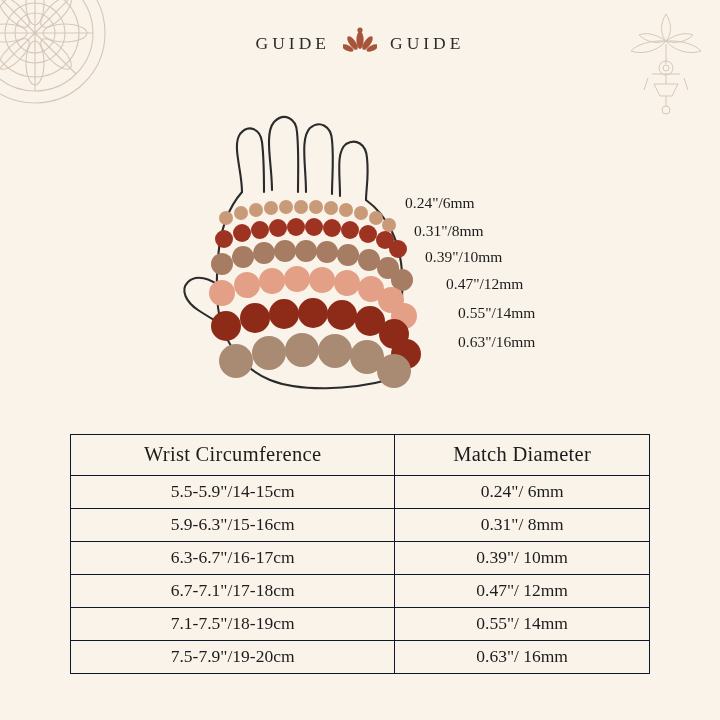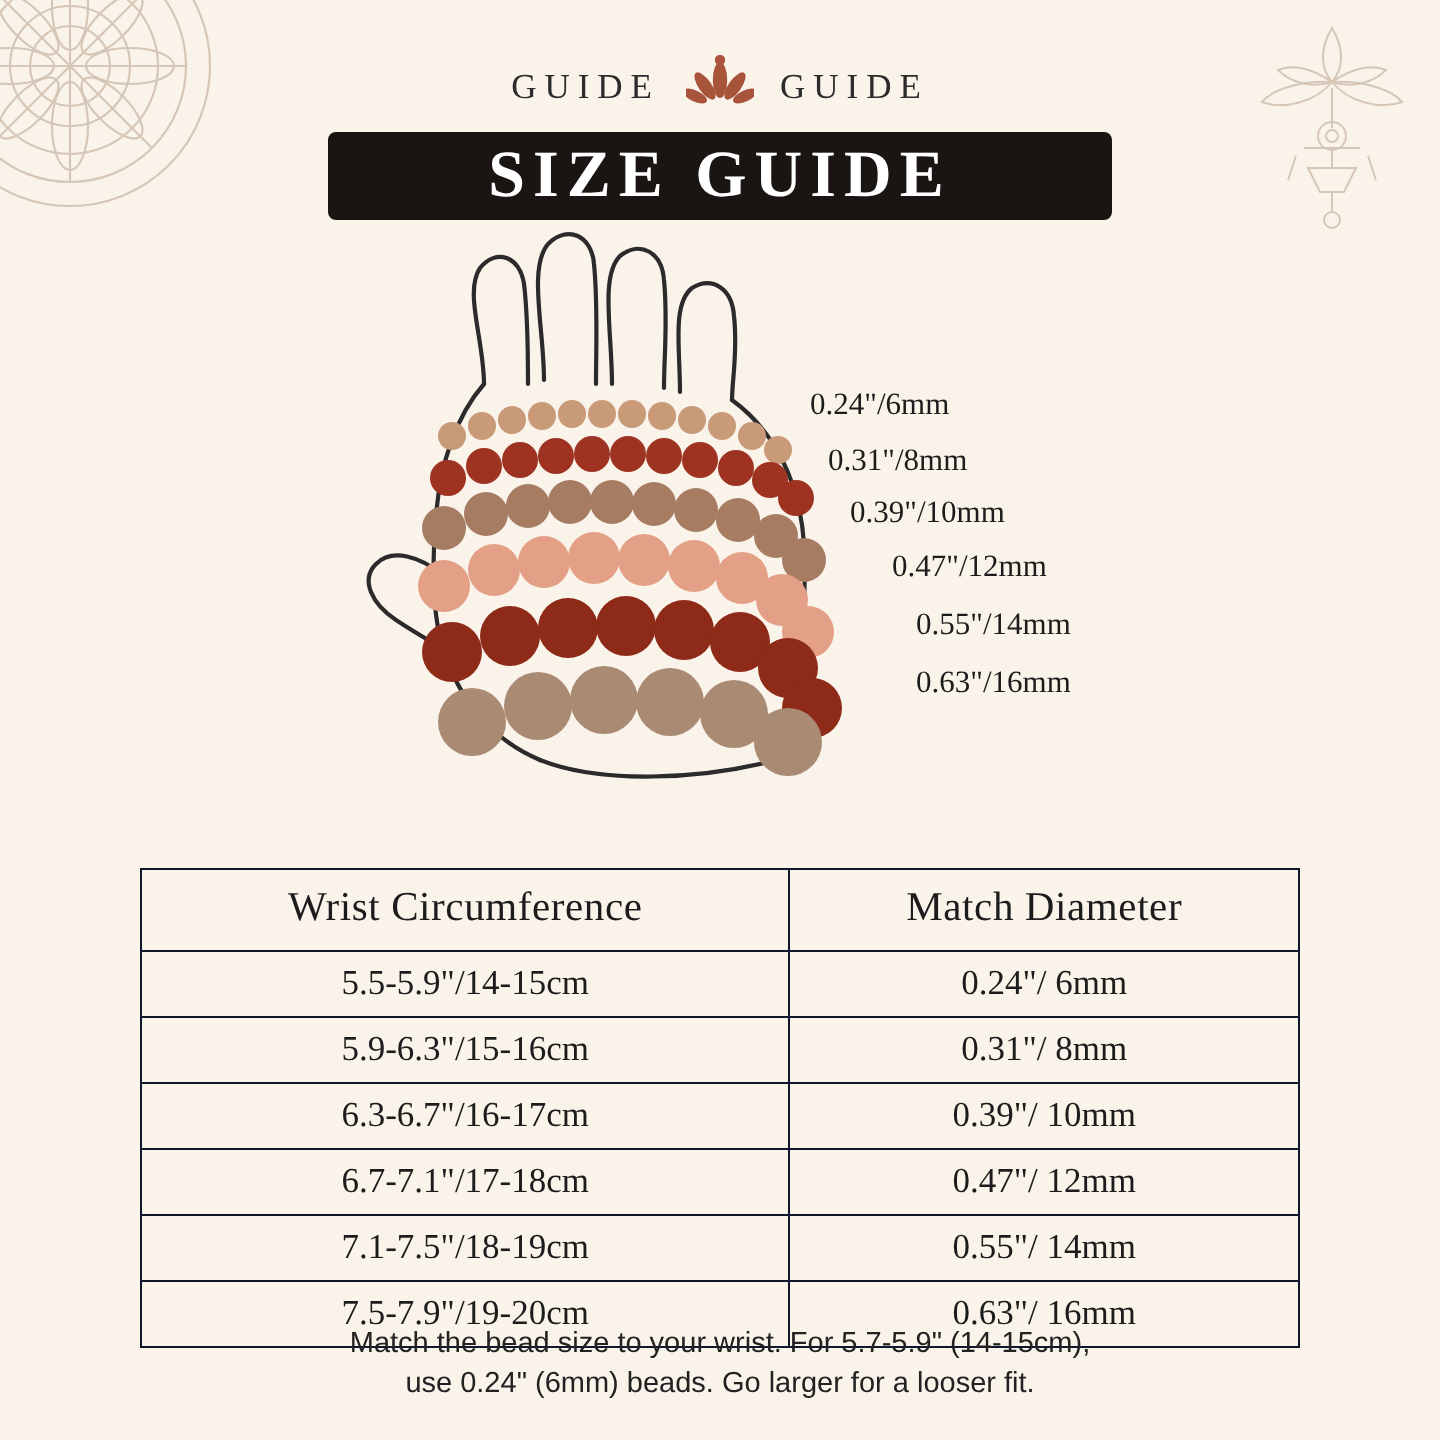--- a/index.html
+++ b/index.html
@@ -205,23 +205,20 @@
           <ellipse cx="24.5" cy="19" rx="3.2" ry="8" transform="rotate(35 24.5 19)"></ellipse>
           <ellipse cx="4.5" cy="24" rx="2.8" ry="6.5" transform="rotate(-65 4.5 24)"></ellipse>
           <ellipse cx="29.5" cy="24" rx="2.8" ry="6.5" transform="rotate(65 29.5 24)"></ellipse>
           <circle cx="17" cy="6" r="2.6"></circle>
         </g>
       </svg>
     </span>
     <span class="brand-text">GUIDE</span>
   </div>
 
-  <div class="title-banner">
-    <span>SIZE GUIDE</span>
-  </div>
 
   <div class="illustration">
     <svg width="440" height="310" viewBox="0 0 440 310">
 
       <g fill="none" stroke="#2b2b2b" stroke-width="2.1" stroke-linecap="round" stroke-linejoin="round">
 
         <path d="M92 80 C92 58 82 34 90 22 C98 12 110 16 112 30 C114 46 114 66 114 80"></path>
         <path d="M122 78 C122 52 114 22 124 10 C134 0 146 6 147 20 C149 40 148 62 148 80"></path>
         <path d="M156 80 C156 54 150 26 160 16 C170 8 181 14 182 28 C184 48 182 66 182 82"></path>
         <path d="M190 84 C190 62 186 40 196 32 C206 26 216 32 217 46 C219 64 216 78 216 88"></path>
@@ -348,18 +345,14 @@
           <td>0.55"/ 14mm</td>
         </tr>
         <tr>
           <td>7.5-7.9"/19-20cm</td>
           <td>0.63"/ 16mm</td>
         </tr>
       </tbody>
     </table>
   </div>
 
-  <div class="footer">
-    <div>Match the bead size to your wrist. For 5.7-5.9" (14-15cm),</div>
-    <div>use 0.24" (6mm) beads. Go larger for a looser fit.</div>
-  </div>
 
 </div>
 
 </body></html>

